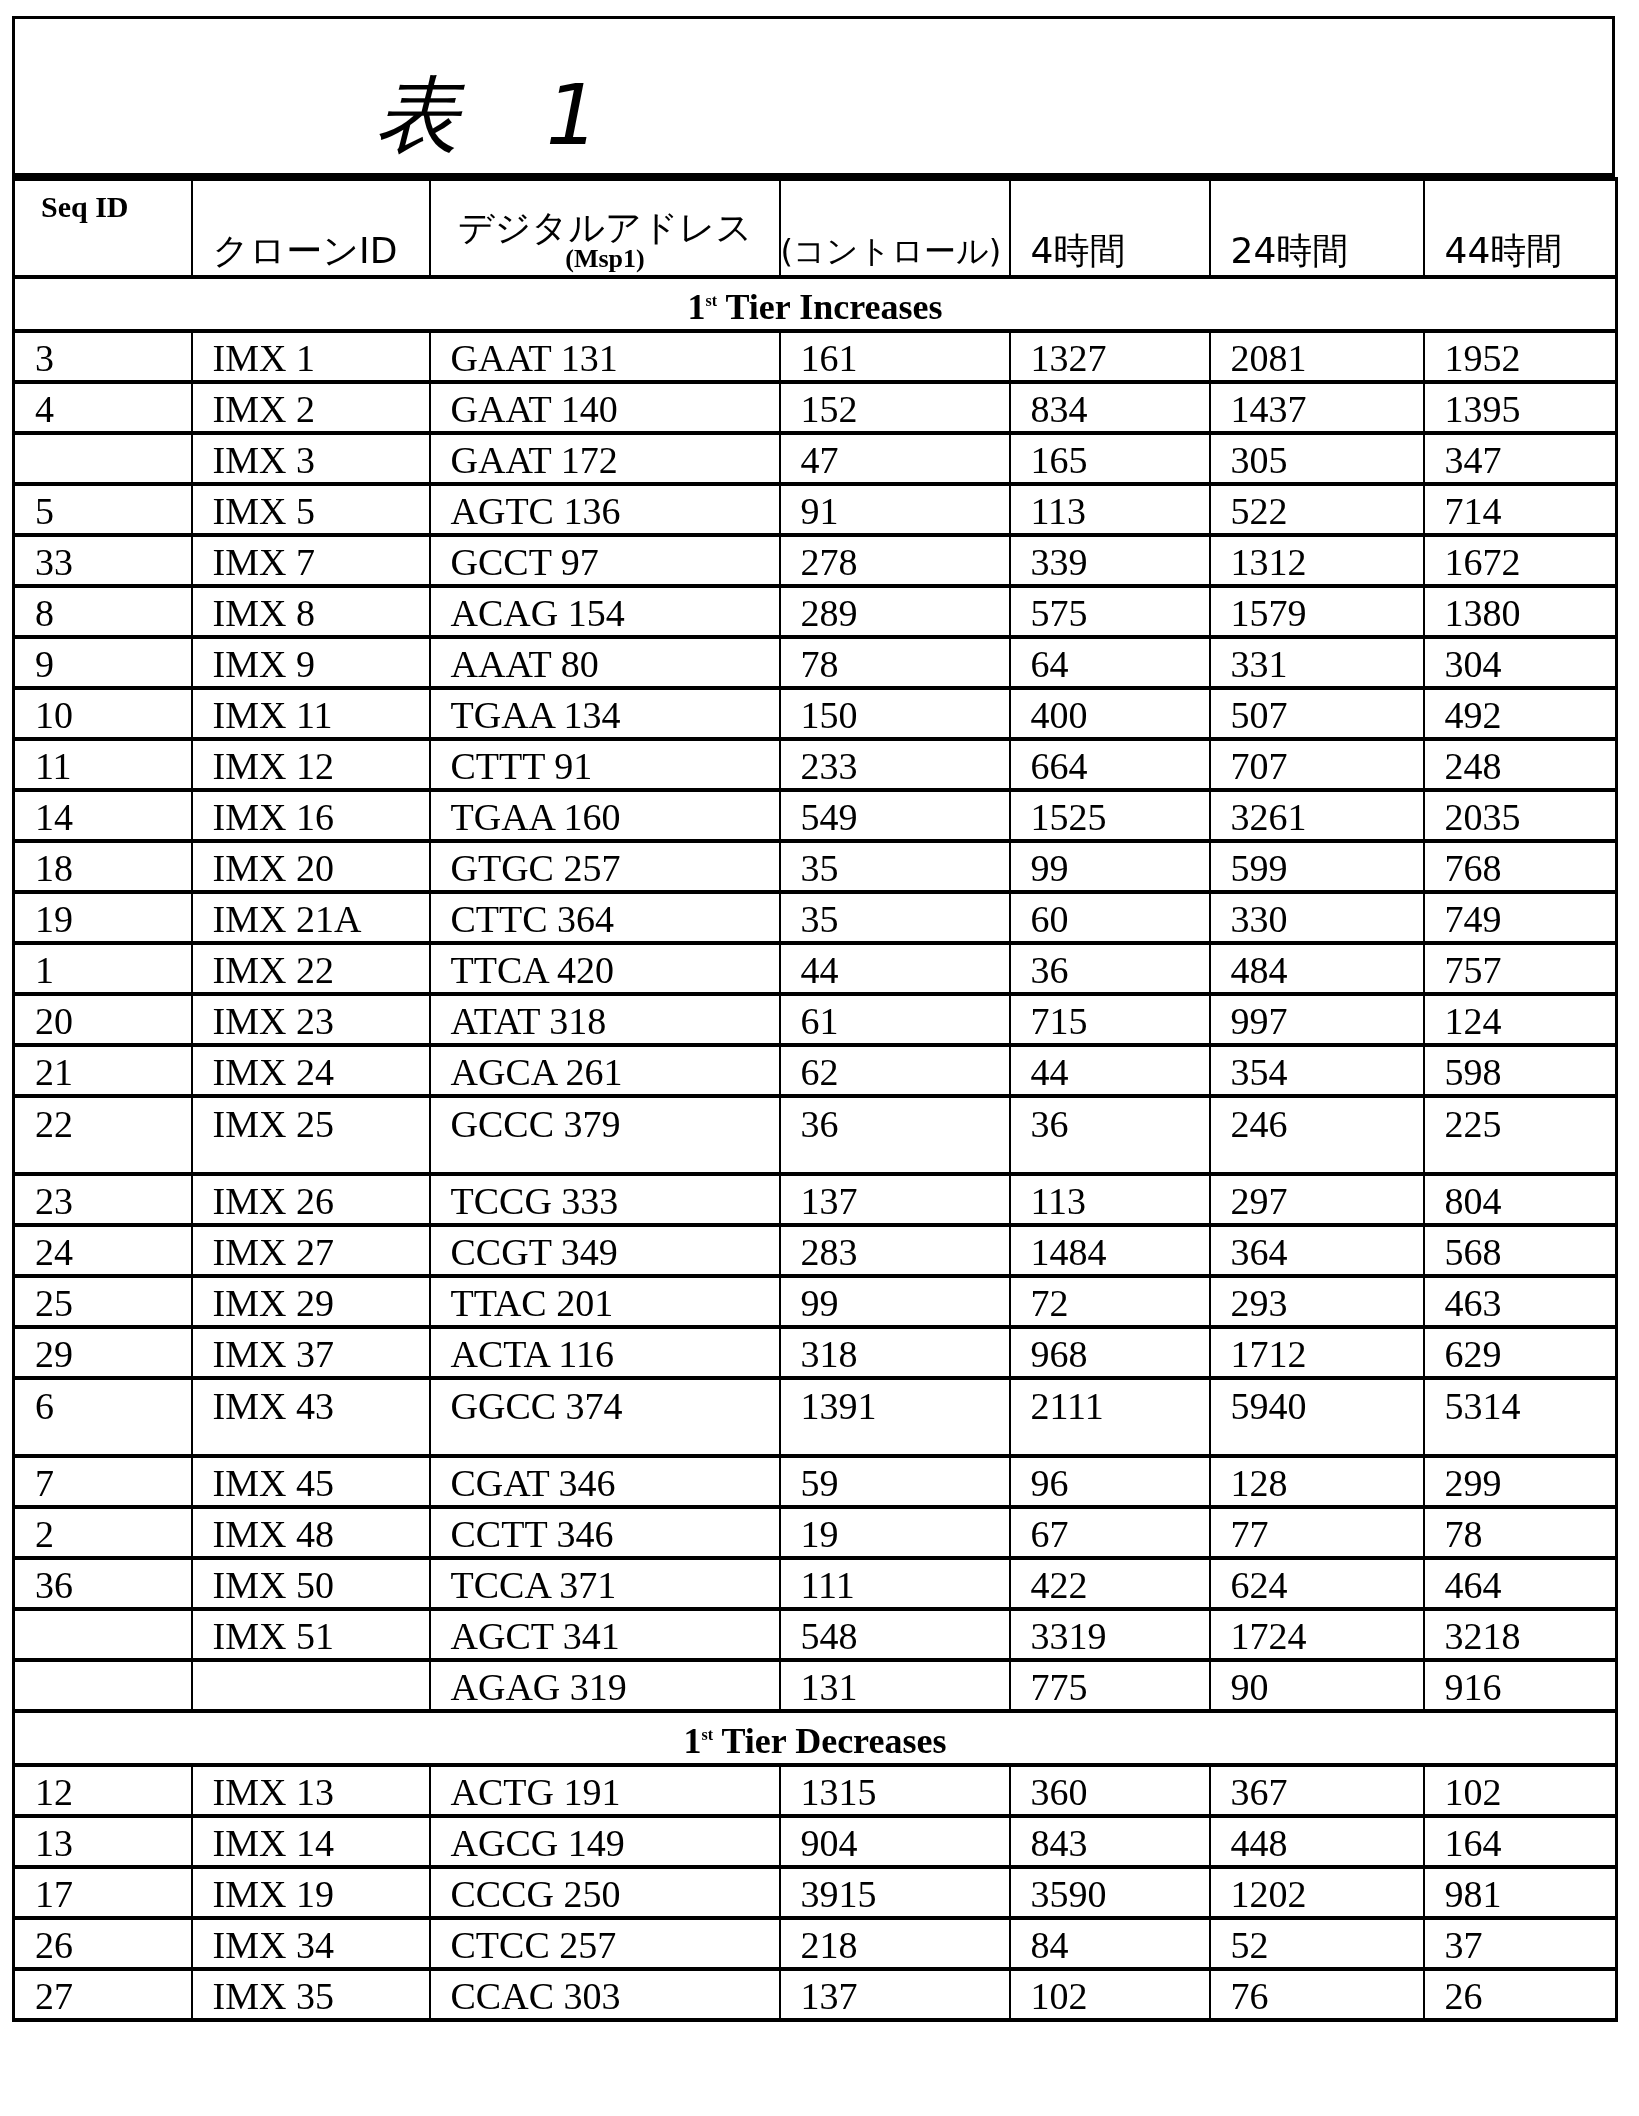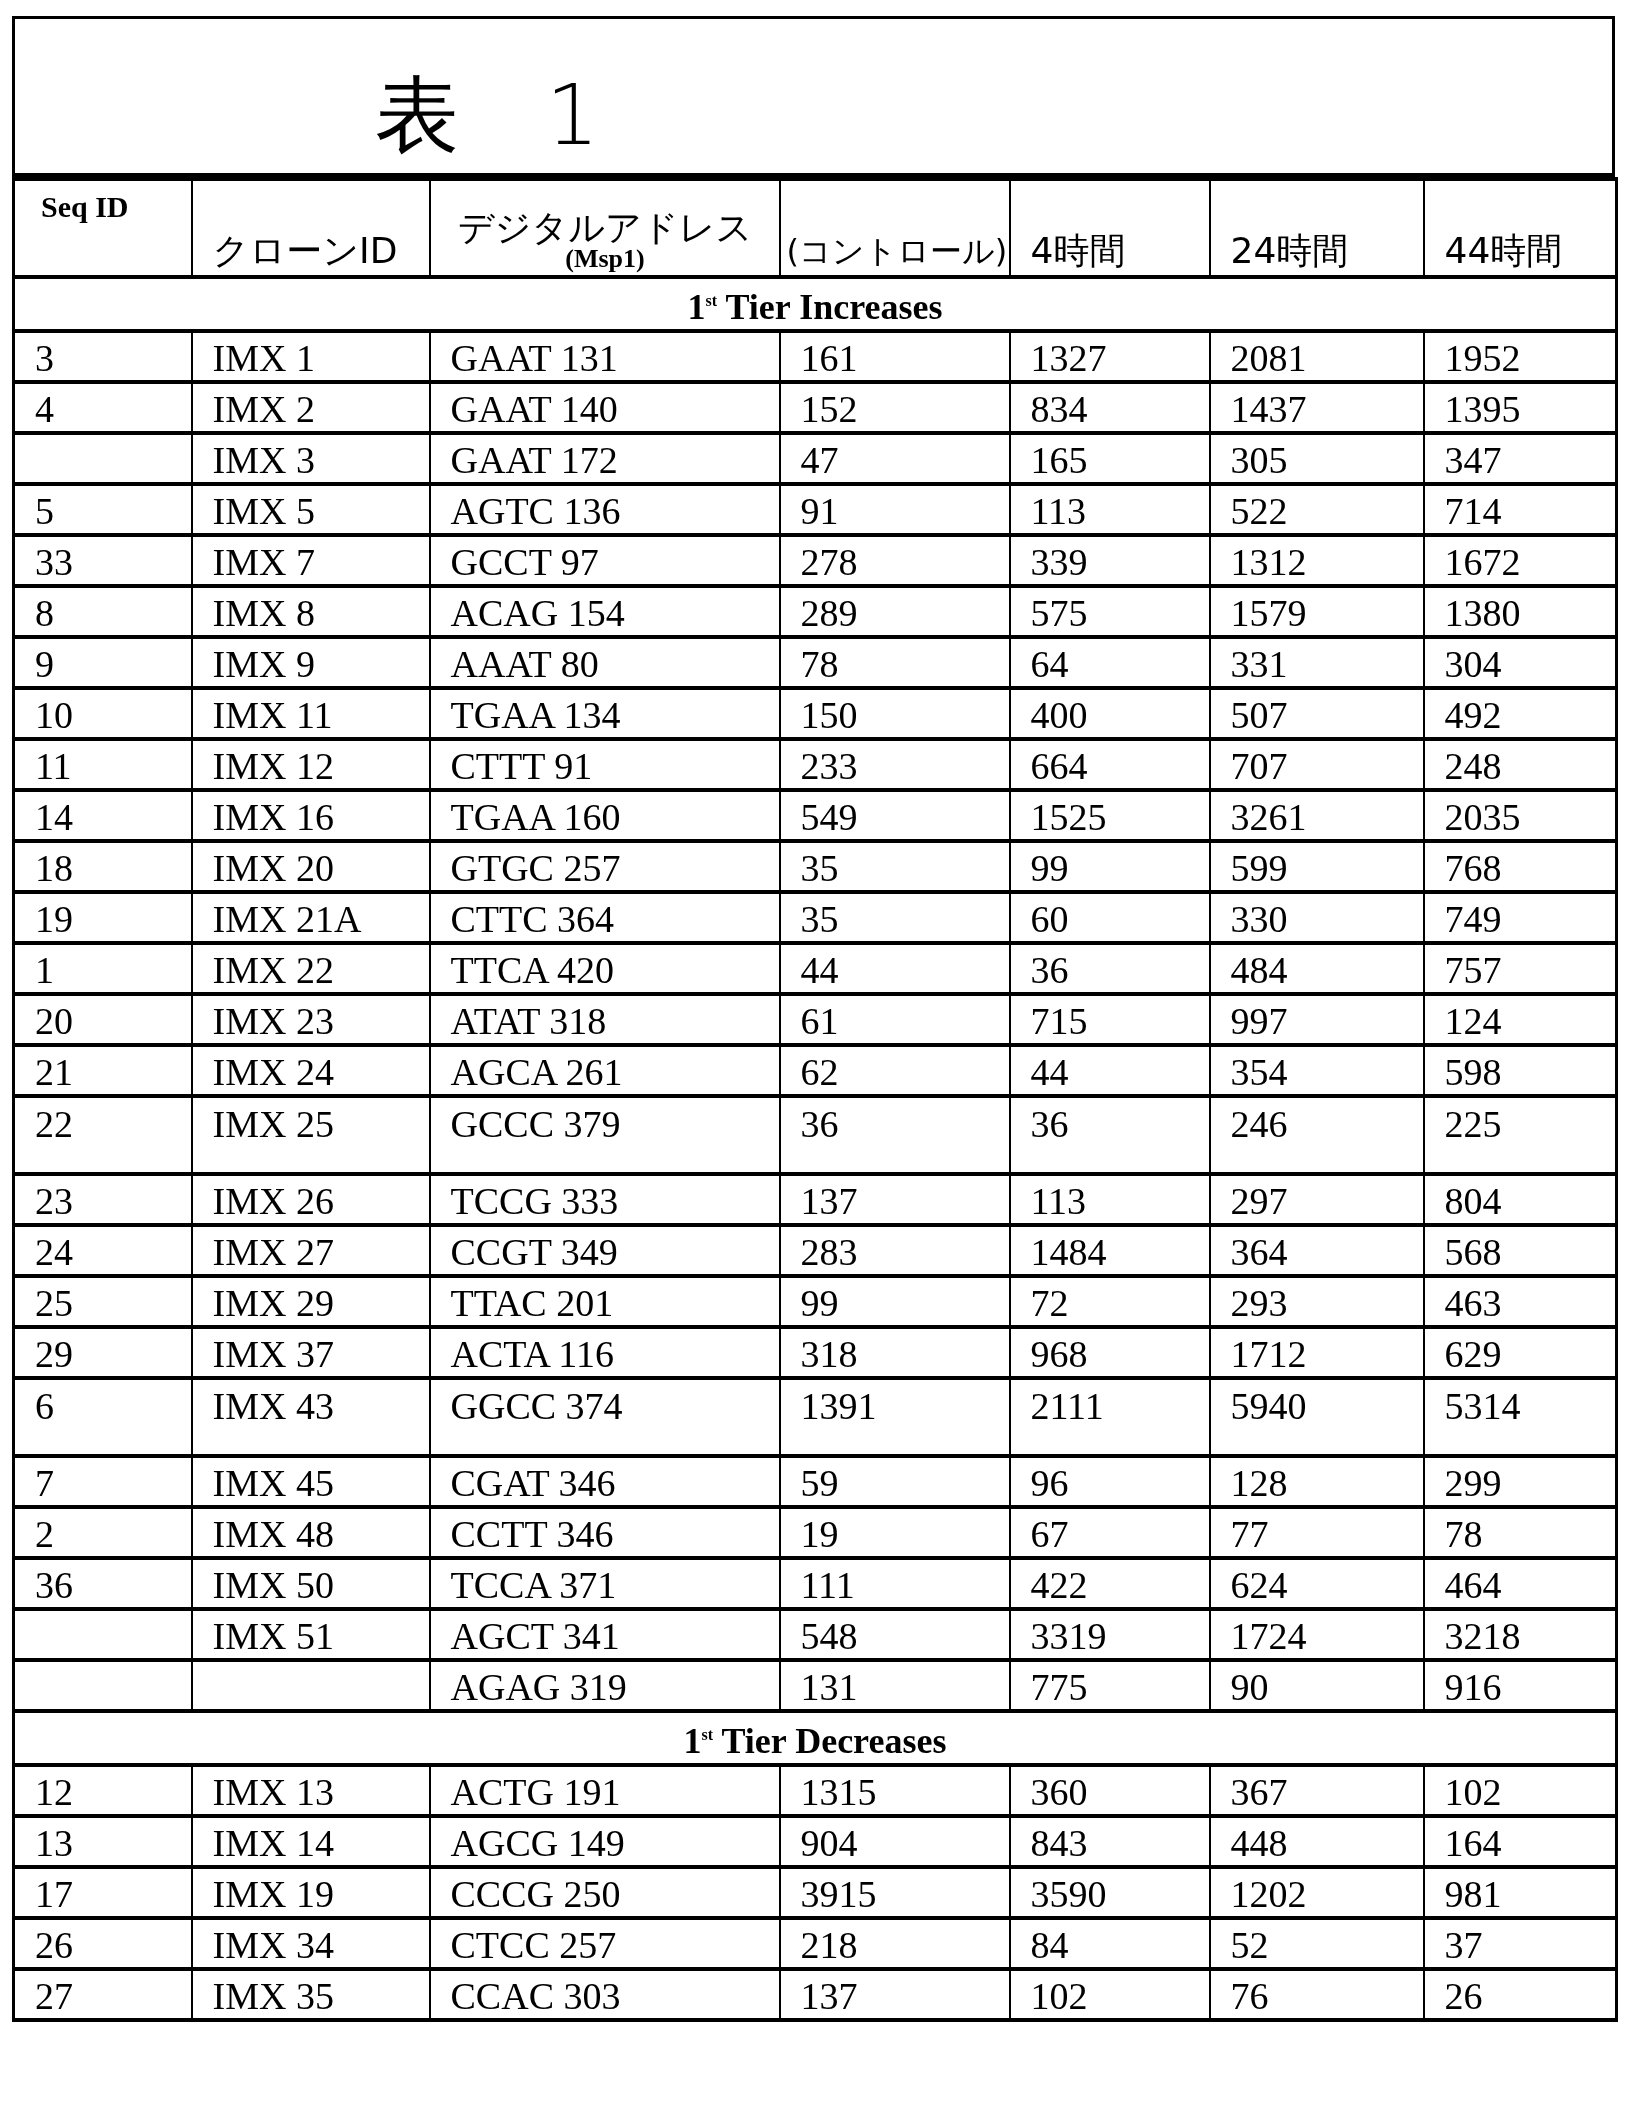--- a/index.html
+++ b/index.html
@@ -1,20 +1,20 @@
 <!DOCTYPE html>
 <html><head>
 <meta charset="utf-8">
 <style>
   html, body { margin: 0; padding: 0; background: #ffffff; }
   body { width: 1639px; height: 2116px; position: relative; overflow: hidden;
          font-family: "Liberation Serif", "DejaVu Serif", serif; color: #000; }
   .doc { position: absolute; left: 12px; top: 16px; width: 1603px; }
   .title-box { height: 154px; border: 3px solid #000; border-bottom: 4px solid #000; position: relative; }
-  .title-text { position: absolute; left: 360px; top: 40px; font-size: 84px; font-family: "DejaVu Sans", sans-serif; font-weight: 300; letter-spacing: 30px; }
+  .title-text { position: absolute; left: 360px; top: 40px; font-size: 84px; font-family: "DejaVu Sans", sans-serif; font-weight: 300; letter-spacing: 30px; font-style: italic; }
   table { border-collapse: collapse; width: 1603px; table-layout: fixed; }
   td, th { border: 2px solid #000; border-top: 4px solid #000; padding: 0 0 0 20px; font-size: 38px; font-weight: normal;
            text-align: left; vertical-align: bottom; height: 47px; line-height: 44px; white-space: nowrap; overflow: hidden; }
   table { border-left: 3px solid #000; border-right: 3px solid #000; border-bottom: 4px solid #000; }
   th { height: 88px; font-size: 36px; vertical-align: bottom; padding-bottom: 2px; font-family: "DejaVu Sans", sans-serif; }
   th.seq { font-family: Liberation Serif, serif; font-weight: bold; font-size: 30px; vertical-align: top; padding-top: 4px; padding-left: 26px; }
   th.addr { text-align: center; padding-left: 1px; line-height: 34px; }
   th.addr .sub { display: block; font-family: "Liberation Serif", serif; font-weight: bold; font-size: 26px; line-height: 28px; }
   td.section { text-align: center; font-weight: bold; font-size: 36px; height: 44px; line-height: 44px; padding-left: 0; }
   td.section sup { font-size: 16px; text-align: center; }
@@ -40,21 +40,21 @@
         <col class="c7">
     </colgroup>
     <thead>
       <tr>
         <th class="seq">Seq ID</th>
         <th>クローンID</th>
         <th class="addr">
           <span>デジタルアドレス</span>
           <span class="sub">(Msp1)</span>
         </th>
-        <th style="padding-left:6px;font-size:32px;">(コントロール)</th>
+        <th style="padding-left:0;font-size:32px;">(コントロール)</th>
         <th>4時間</th>
         <th>24時間</th>
         <th>44時間</th>
       </tr>
     </thead>
     <tbody id="tbody">
         <tr>
           <td class="section" colspan="7"><span>1</span><sup>st</sup><span style="white-space: pre;"> Tier Increases</span></td>
         </tr>
         <tr>

